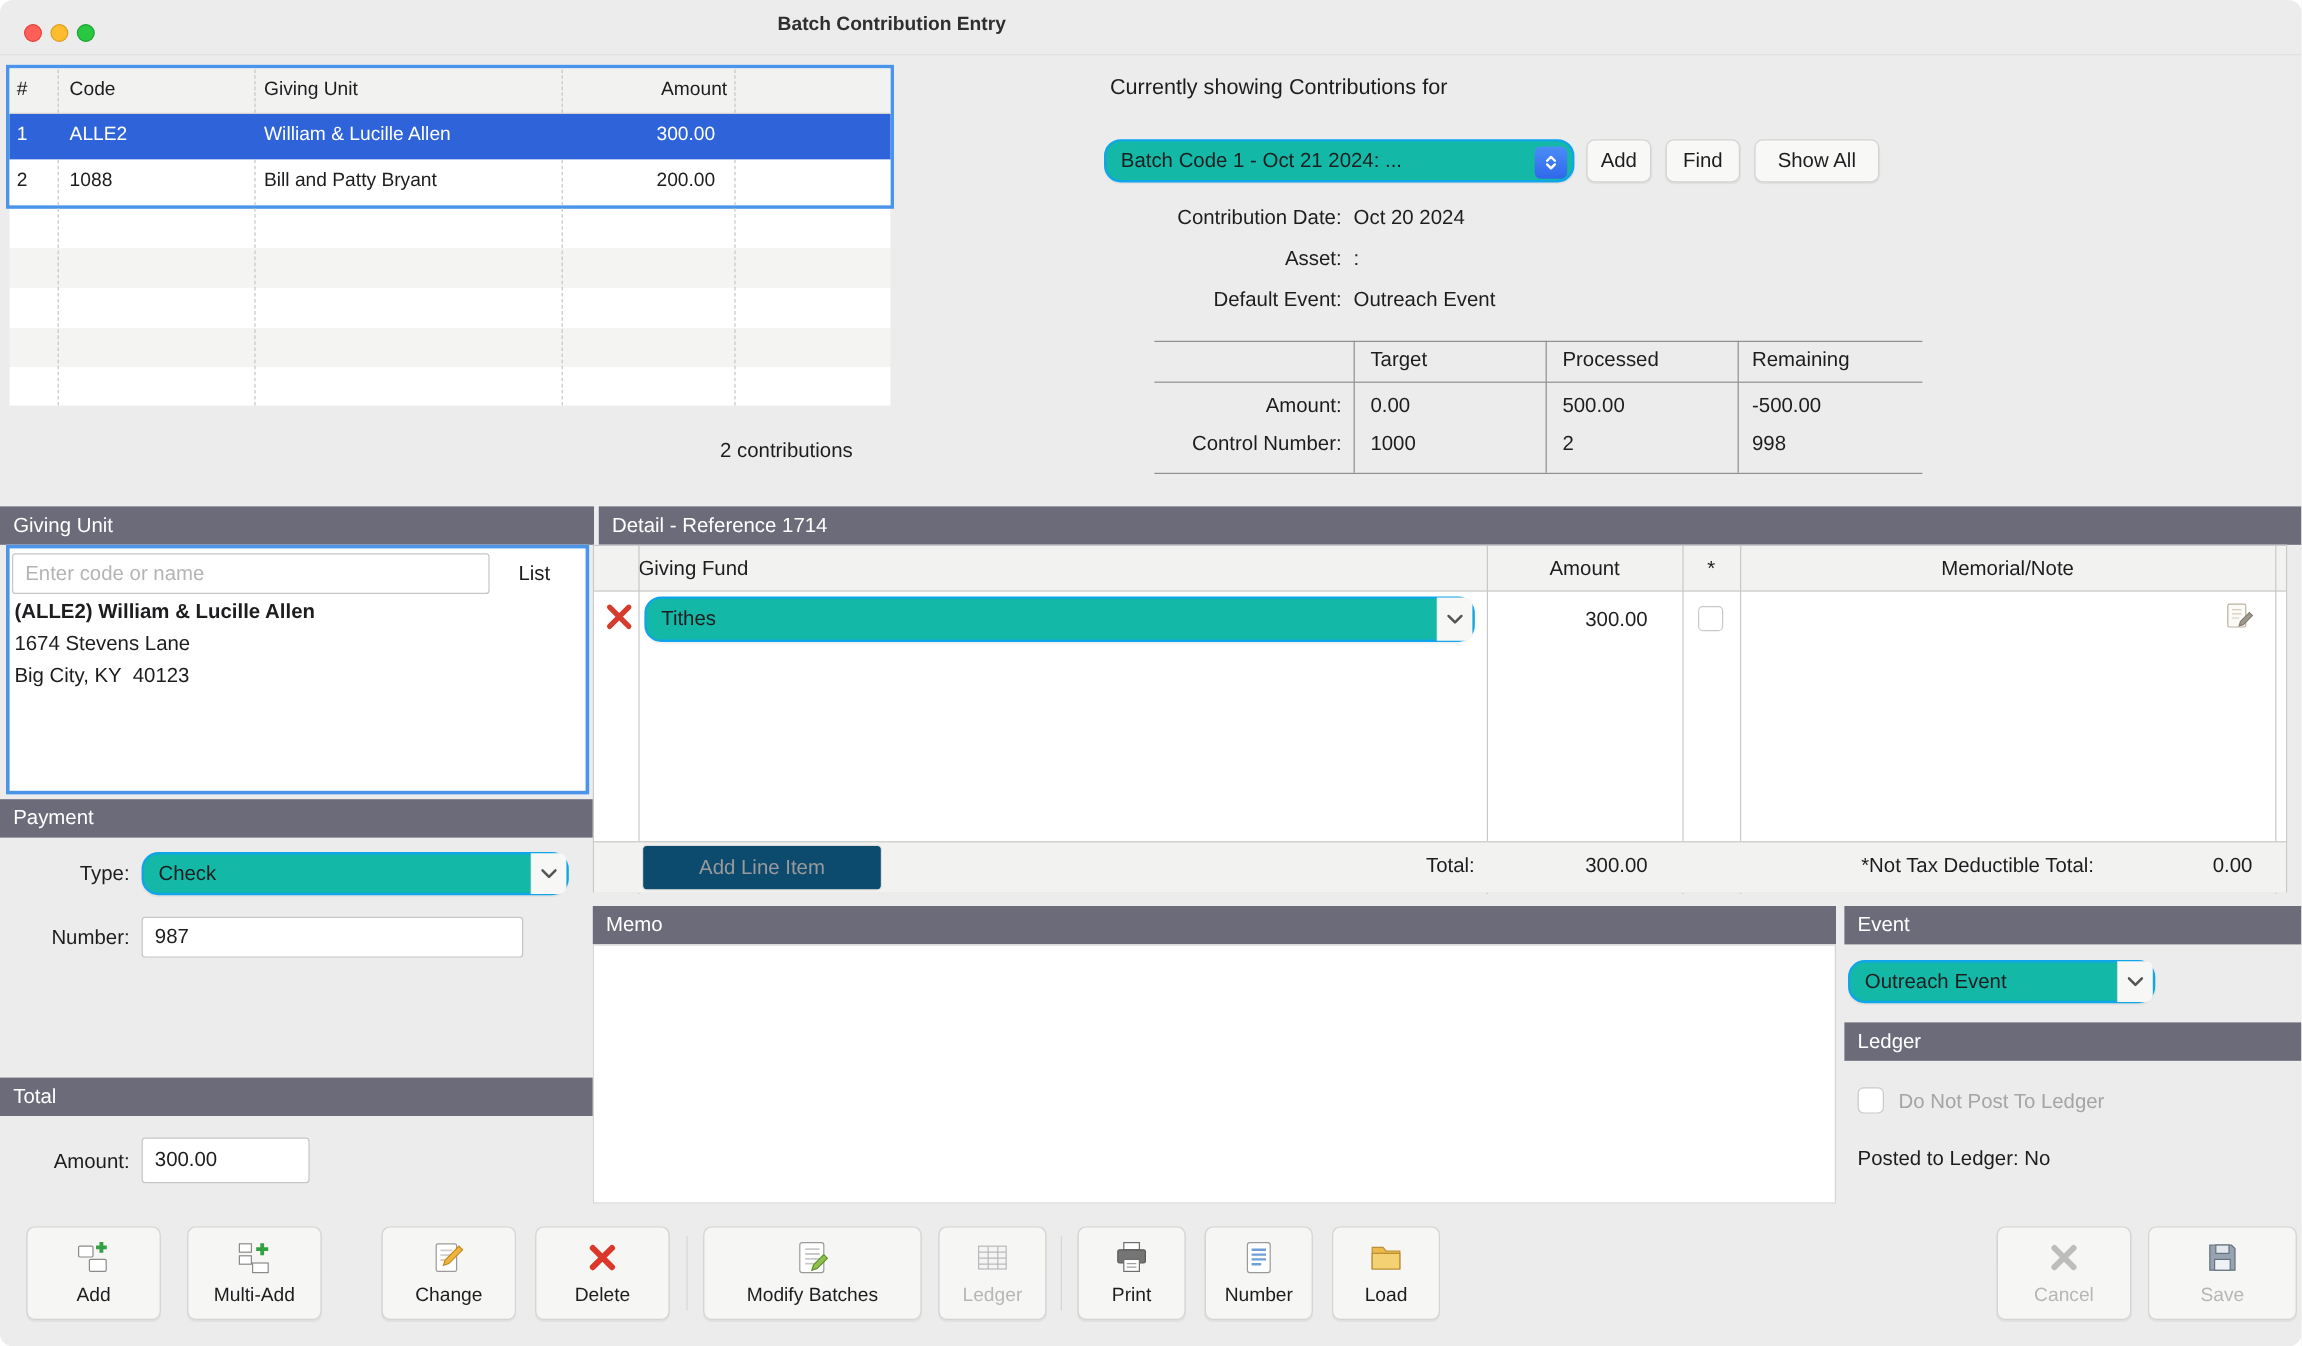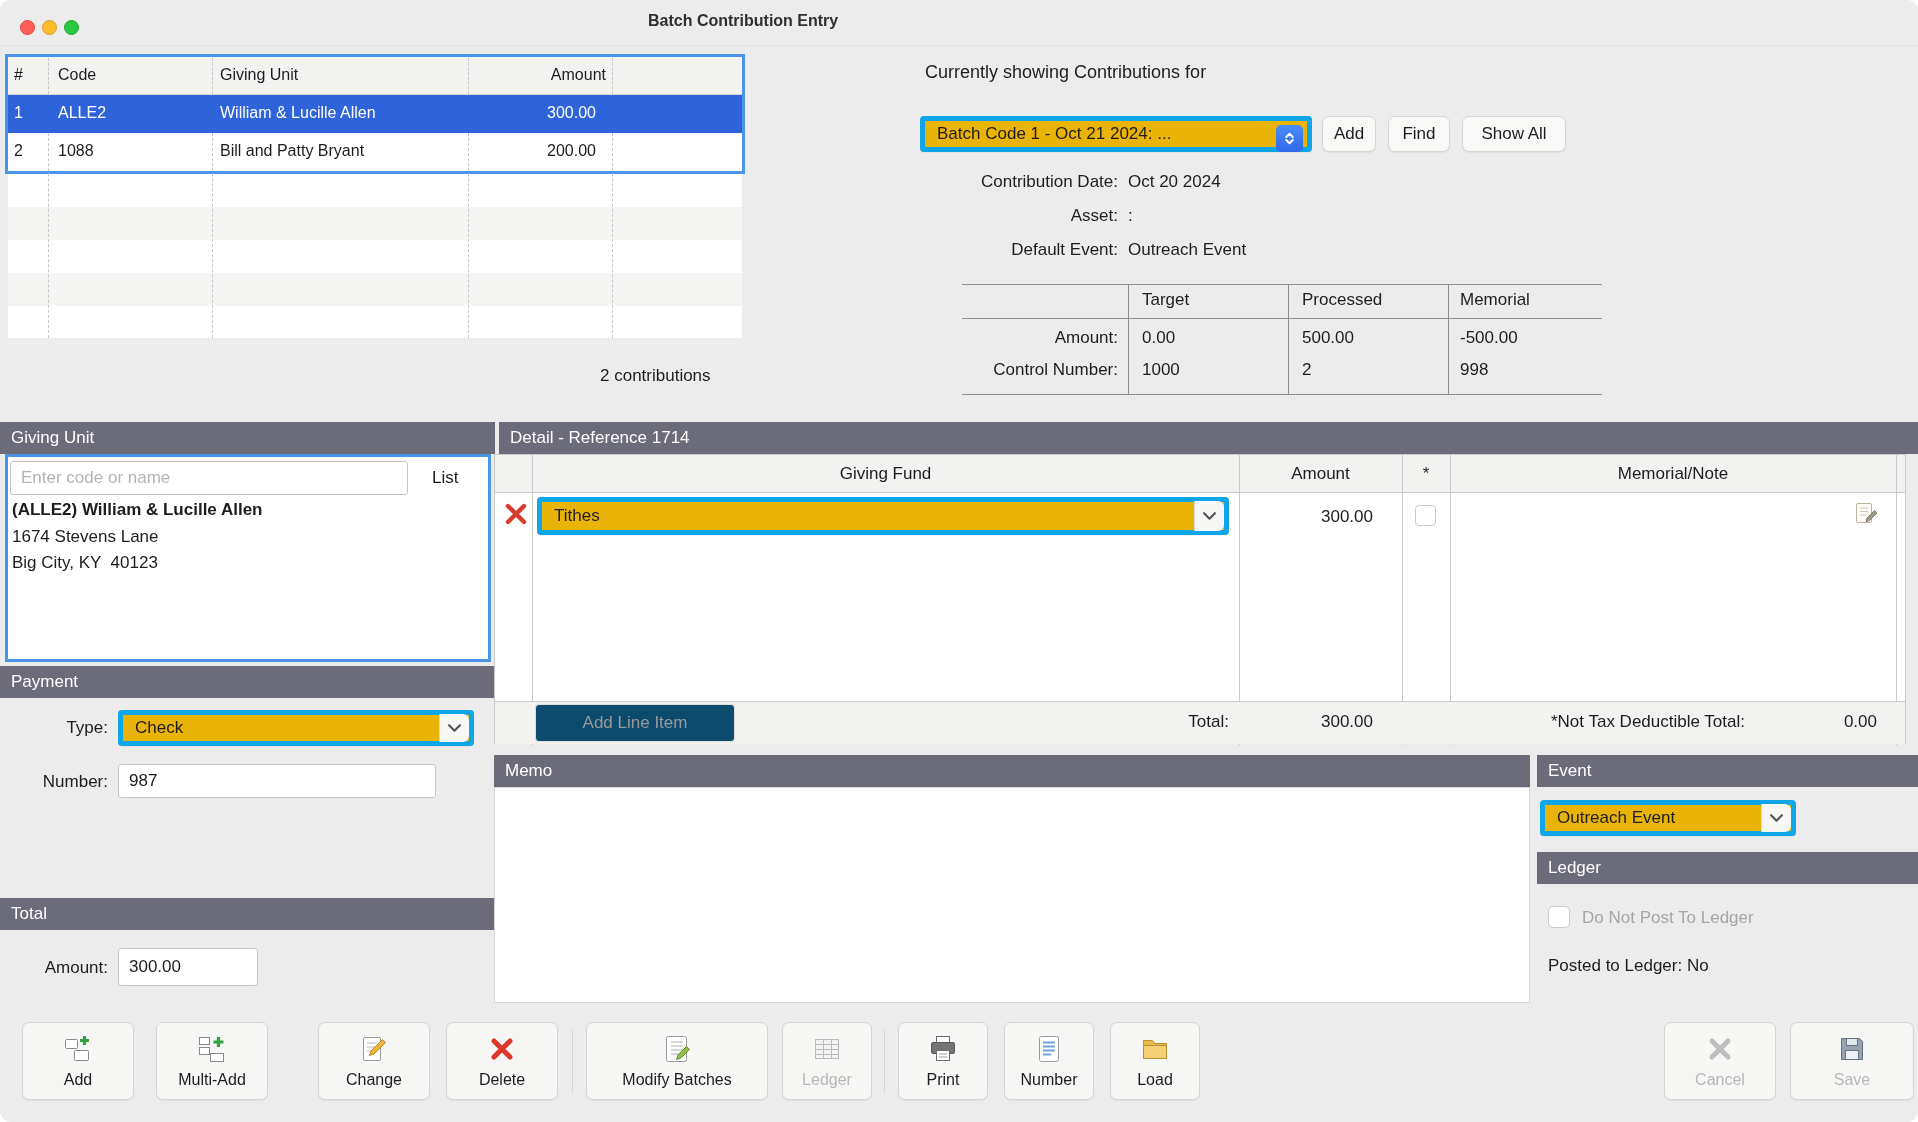--- a/index.html
+++ b/index.html
@@ -1,21 +1,21 @@
 <!DOCTYPE html>
 <html><head>
 <meta charset="utf-8">
 <style>
   *{box-sizing:border-box;margin:0;padding:0}
   body{margin:0;background:#fff;font-family:"Liberation Sans",sans-serif;color:#1d1d1f}
   #win{position:relative;width:1918px;height:1122px;background:#ececec;border-radius:11px;overflow:hidden}
   .abs{position:absolute}
   .bar{position:absolute;height:32px;background:#6b6b7a;color:#fff;font-size:17px;font-weight:500;line-height:32px;padding-left:11px}
   .btn{position:absolute;background:#f8f8f7;border:1px solid #d4d4d2;border-radius:7px;font-size:17px;display:flex;align-items:center;justify-content:center;box-shadow:0 1px 1px rgba(0,0,0,.06);cursor:default}
-  .popup{position:absolute;background:#eab308;border:5px solid #0ea5e9;border-radius:4px;font-size:17px;display:flex;align-items:center;padding-left:12px;box-shadow:0 1px 1px rgba(0,0,0,.05)}
+  .popup{position:absolute;background:#14b8a6;border:2px solid #0ea5e9;border-radius:14px;font-size:17px;display:flex;align-items:center;padding-left:12px;box-shadow:0 1px 1px rgba(0,0,0,.05)}
   .cap{position:absolute;right:0;top:-1px;bottom:-1px;width:30px;border-left:1px solid #d9d9d9;display:flex;align-items:center;justify-content:center;border-radius:0 6px 6px 0;background:#f7f7f6}
   .bluecap{position:absolute;right:4px;top:4px;width:27px;height:27px;border-radius:5px;background:linear-gradient(#4b8df7,#2f68ea);display:flex;align-items:center;justify-content:center}
   .input{position:absolute;background:#fff;border:1px solid #c6c6c6;border-radius:3px;font-size:17px;padding:0 10px;font-family:inherit;color:#1d1d1f;outline:none}
   .input::placeholder{color:#b4b4b4}
   .txt{position:absolute;font-size:17px;white-space:pre}
   .right{text-align:right}
   .bold{font-weight:700}
   .vline{position:absolute;width:1px;background:#c9c9c9}
   .sline{position:absolute;background:#8f8f8f}
   .dot{position:absolute;width:0;border-left:1px dashed #c6c6c6}
@@ -102,21 +102,21 @@
 
   <div class="sline" style="left:962px;top:284px;width:640px;height:1px"></div>
   <div class="sline" style="left:962px;top:318px;width:640px;height:1px"></div>
   <div class="sline" style="left:962px;top:394px;width:640px;height:1px"></div>
   <div class="sline" style="left:1128px;top:284px;width:1px;height:110px"></div>
   <div class="sline" style="left:1288px;top:284px;width:1px;height:110px"></div>
   <div class="sline" style="left:1448px;top:284px;width:1px;height:110px"></div>
 
   <div class="txt" style="left:1142px;top:290px">Target</div>
   <div class="txt" style="left:1302px;top:290px">Processed</div>
-  <div class="txt" style="left:1460px;top:290px">Memorial</div>
+  <div class="txt" style="left:1460px;top:290px">Remaining</div>
 
   <div class="txt right" style="left:868px;top:328px;width:250px">Amount:</div>
   <div class="txt" style="left:1142px;top:328px">0.00</div>
   <div class="txt" style="left:1302px;top:328px">500.00</div>
   <div class="txt" style="left:1460px;top:328px">-500.00</div>
 
   <div class="txt right" style="left:868px;top:360px;width:250px">Control Number:</div>
   <div class="txt" style="left:1142px;top:360px">1000</div>
   <div class="txt" style="left:1302px;top:360px">2</div>
   <div class="txt" style="left:1460px;top:360px">998</div>
@@ -151,21 +151,21 @@
   <input class="input" type="text" style="left: 118px; top: 764px; width: 318px; height: 34px;" value="987">
 
   <div class="bar" style="left:0;top:898px;width:495px">
     <span>Total</span>
   </div>
   <div class="txt right" style="left:0;top:958px;width:108px">Amount:</div>
   <input class="input" type="text" style="left: 118px; top: 948px; width: 140px; height: 38px;" value="300.00">
 
   <div class="abs" style="left:494px;top:454px;width:1412px;height:290px;background:#fff;border:1px solid #c9c9c9">
     <div class="abs" style="left:0;top:0;width:100%;height:38px;background:#f2f2f1;border-bottom:1px solid #c9c9c9"></div>
-    <div class="txt" style="left:37px;top:9px;width:707px;text-align:center">Giving Fund</div>
+    <div class="txt" style="left:37px;top:9px;width:707px;">Giving Fund</div>
     <div class="txt" style="left:744px;top:9px;width:163px;text-align:center">Amount</div>
     <div class="txt" style="left:907px;top:9px;width:48px;text-align:center">*</div>
     <div class="txt" style="left:955px;top:9px;width:446px;text-align:center">Memorial/Note</div>
 
     <div class="vline" style="left:37px;top:0;height:290px"></div>
     <div class="vline" style="left:744px;top:0;height:290px"></div>
     <div class="vline" style="left:907px;top:0;height:290px"></div>
     <div class="vline" style="left:955px;top:0;height:290px"></div>
     <div class="vline" style="left:1401px;top:0;height:290px"></div>
 

